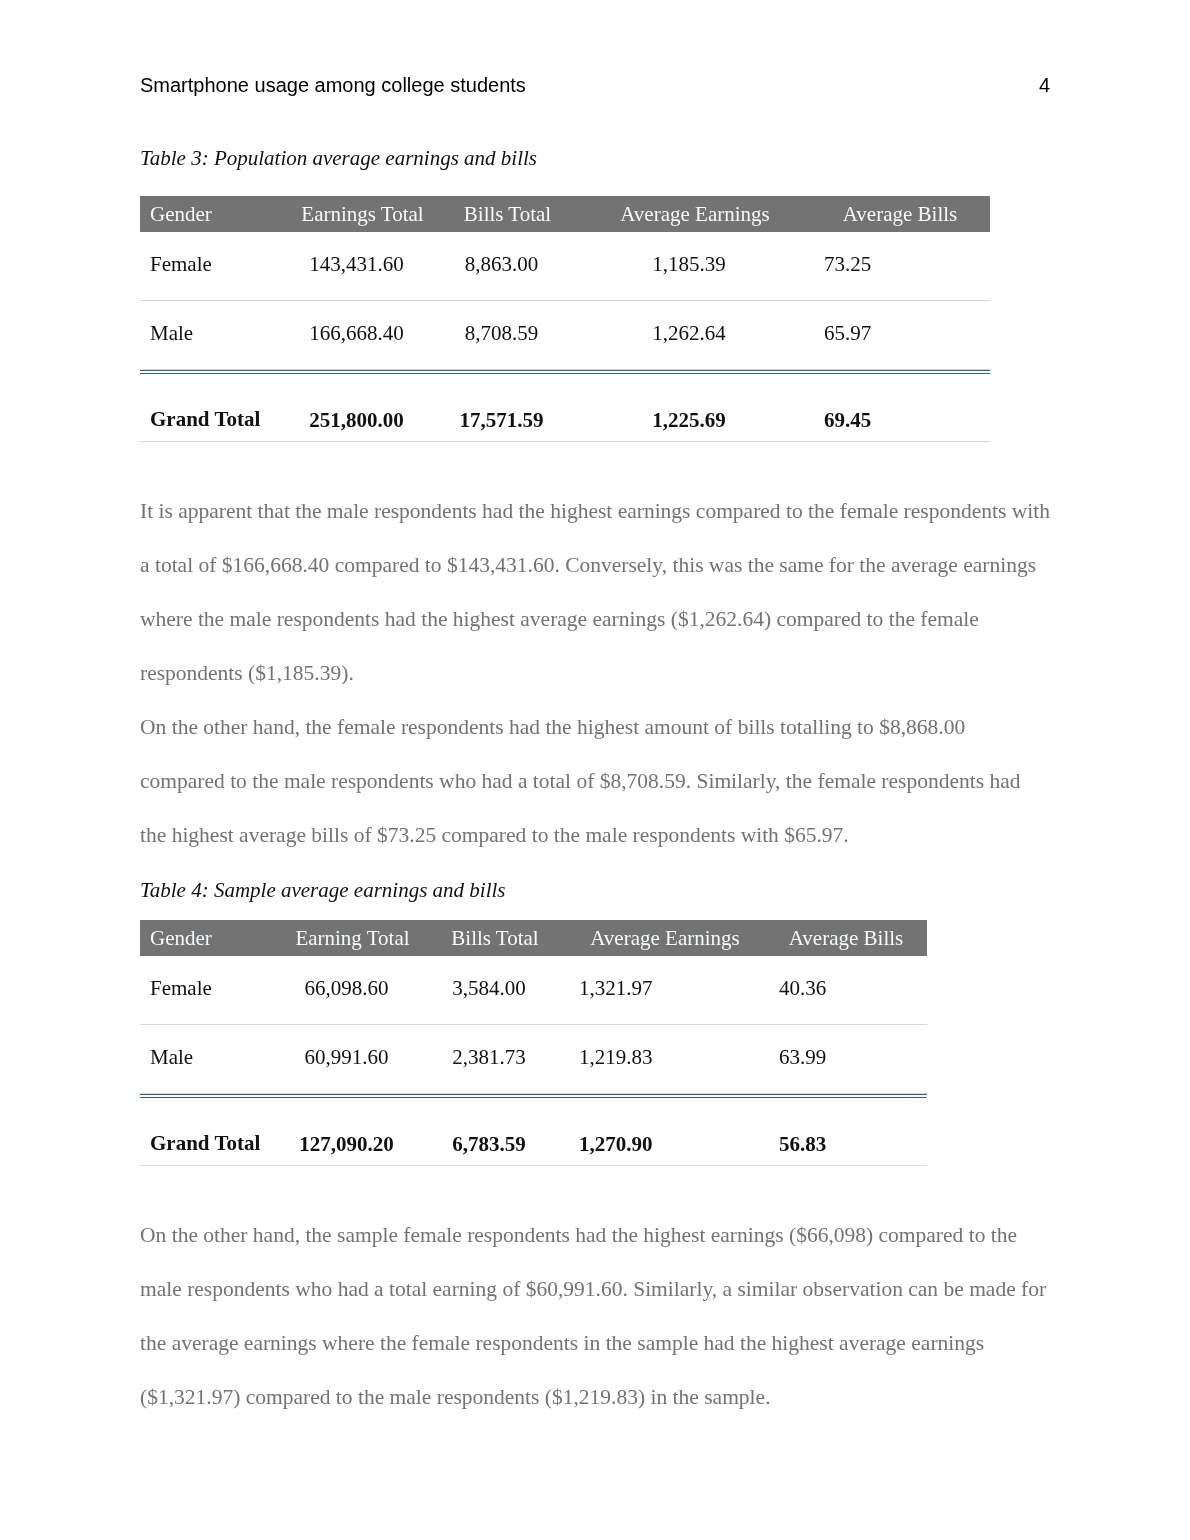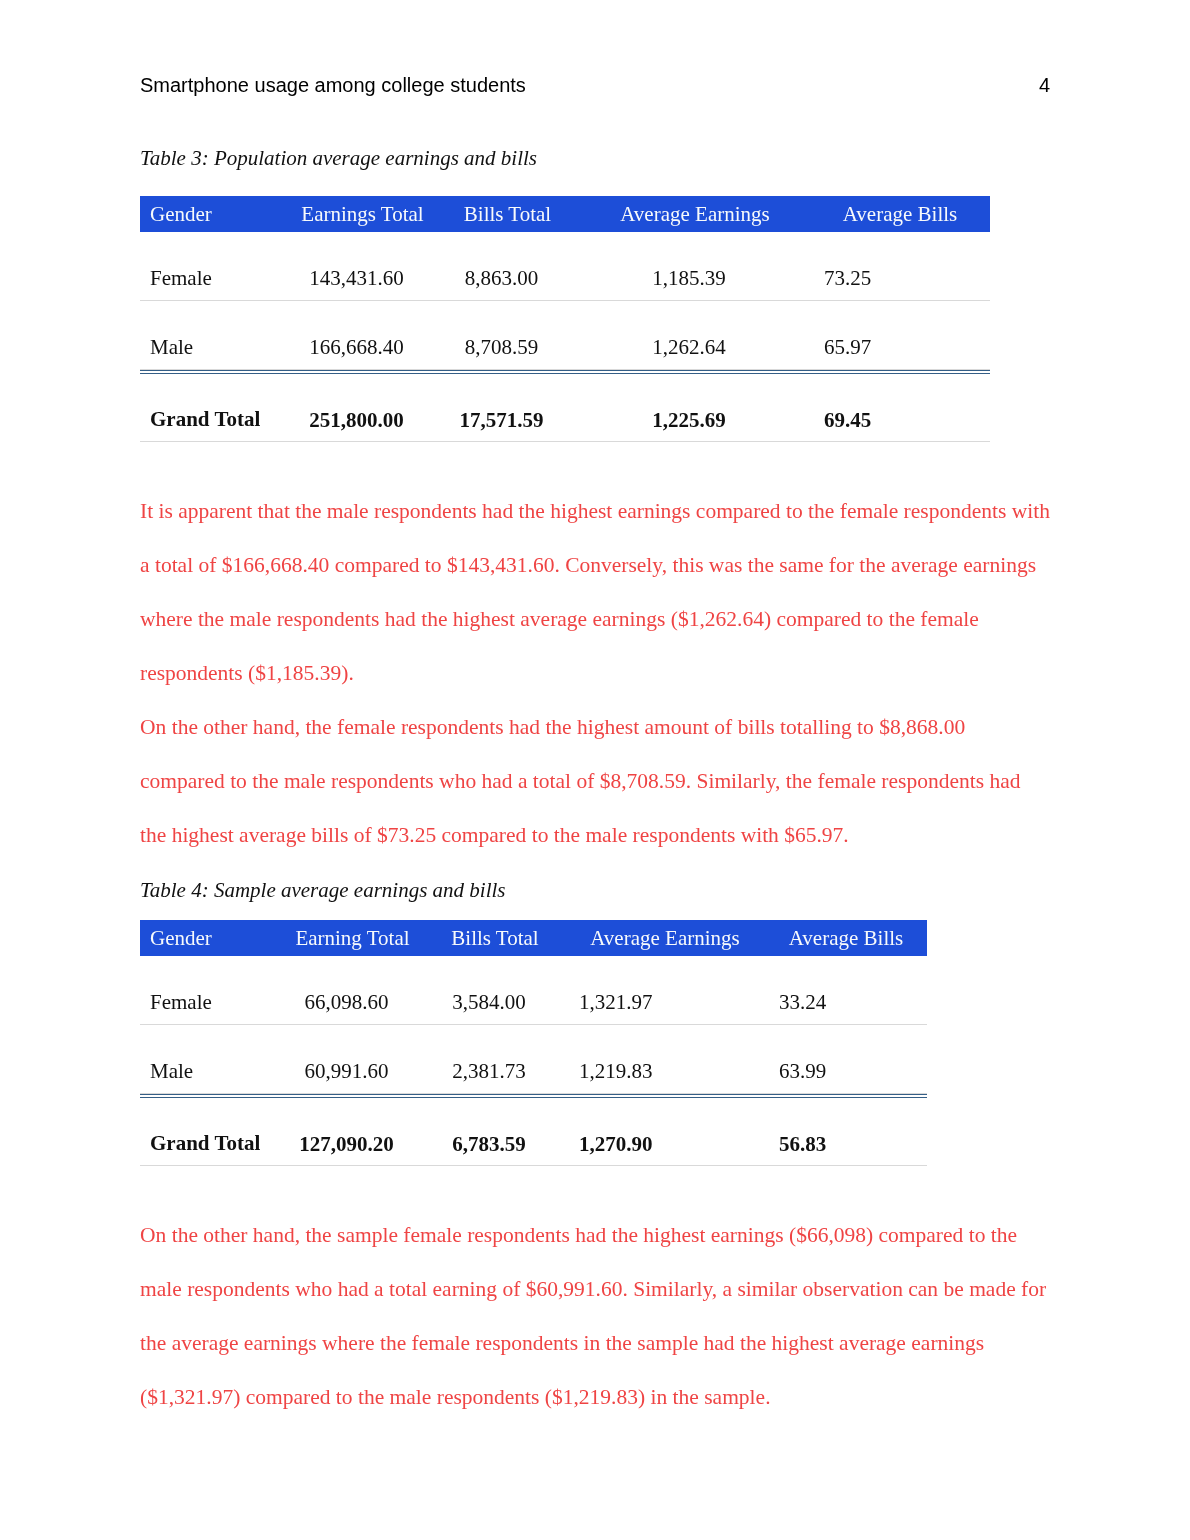--- a/index.html
+++ b/index.html
@@ -35,55 +35,55 @@
   table.data-table {
     border-collapse: separate;
     border-spacing: 0;
     table-layout: fixed;
     margin-top: 24px;
     font-size: 21px;
   }
   table.t3 { width: 850px; }
   table.t4 { width: 787px; margin-top: 16px; }
   table.data-table th {
-    background: #1d4ed8;
+    background: #737373;
     color: #f7fafc;
     font-weight: normal;
     height: 36px;
     text-align: center;
     vertical-align: middle;
     overflow: hidden;
     white-space: nowrap;
   }
   table.data-table th.col-gender { text-align: left; padding-left: 10px; }
   table.data-table td {
     height: 69px;
     vertical-align: bottom;
-    padding-bottom: 9px;
+    padding-bottom: 23px;
     white-space: nowrap;
   }
   td.cell-gender  { text-align: left;  padding-left: 10px; }
   td.num-right    { text-align: center; padding-right: 12px; }
   td.num-left     { text-align: left;  padding-left: 14px; }
   tr.row-data td  { border-bottom: 1px solid #d9d9d9; }
   tr.row-total td {
     border-top: 4px double #355f87;
     border-bottom: 1px solid #d9d9d9;
     font-weight: bold;
     height: 72px;
     padding-bottom: 8px;
   }
   .total-label { display: inline-block; width: 72px; line-height: 27px; }
   
   .body-text {
     font-size: 21.5px;
     line-height: 54px;
     margin-top: 42px;
     text-align: left;
-    color: #ef4444;
+    color: #737373;
   }
   .body-text.flow { margin-top: 0; }
 </style>
 </head>
 <body>
 
 <div class="page">
 
   <div class="running-head">
     <span>Smartphone usage among college students</span>
@@ -155,21 +155,21 @@
         <th>Average Earnings</th>
         <th>Average Bills</th>
       </tr>
     </thead>
     <tbody>
       <tr class="row-data">
         <td class="cell-gender">Female</td>
         <td class="num-right">66,098.60</td>
         <td class="num-right">3,584.00</td>
         <td class="num-left">1,321.97</td>
-        <td class="num-left">33.24</td>
+        <td class="num-left">40.36</td>
       </tr>
       <tr class="row-data">
         <td class="cell-gender">Male</td>
         <td class="num-right">60,991.60</td>
         <td class="num-right">2,381.73</td>
         <td class="num-left">1,219.83</td>
         <td class="num-left">63.99</td>
       </tr>
       <tr class="row-total">
         <td class="cell-gender"><span class="total-label">Grand Total</span></td>

